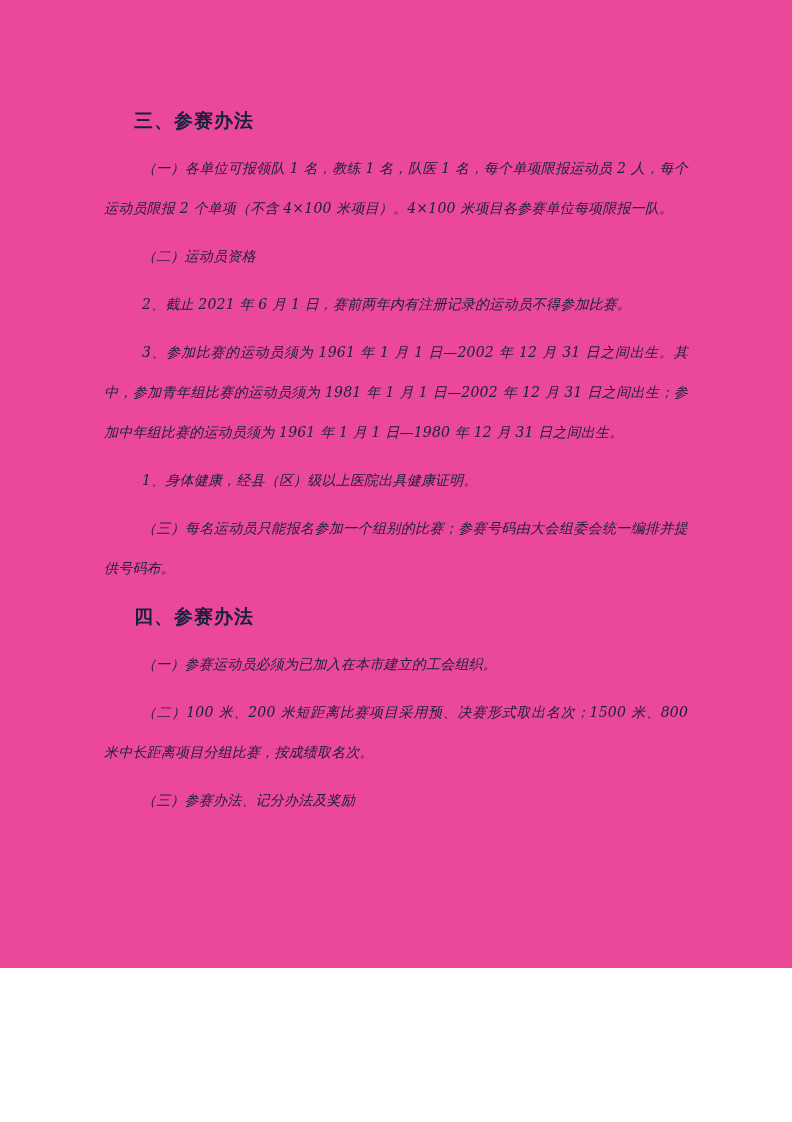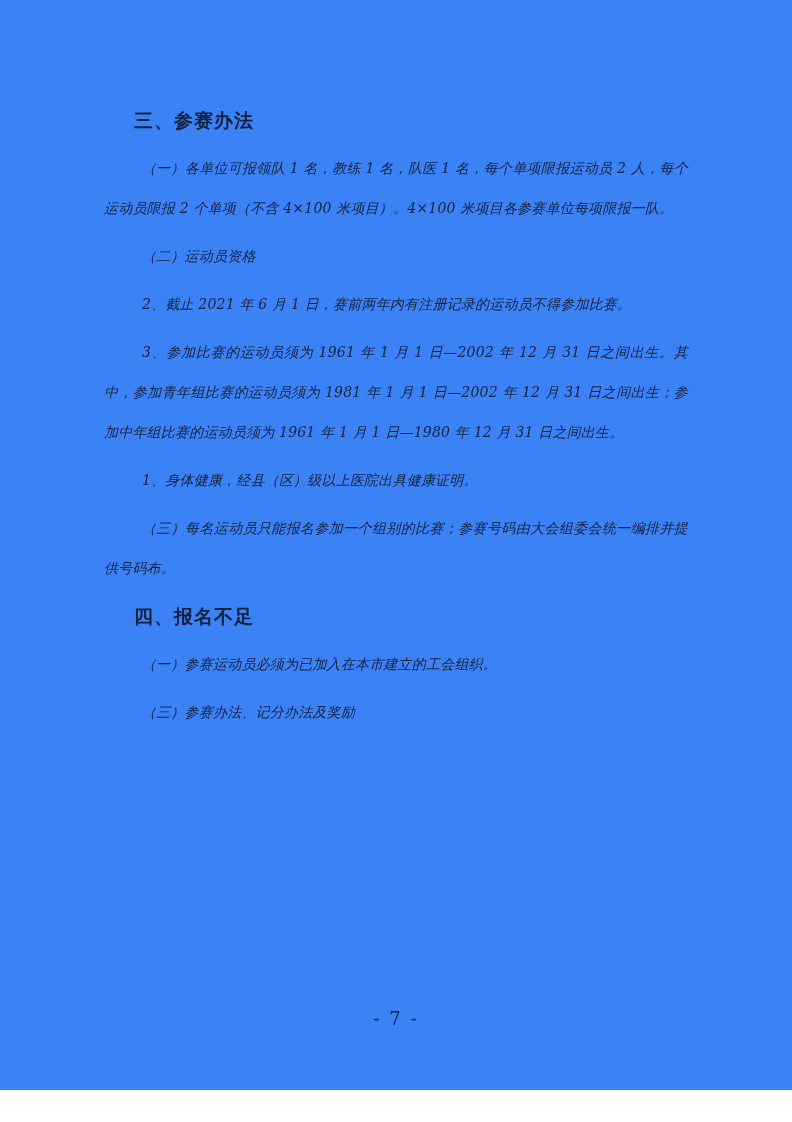--- a/index.html
+++ b/index.html
@@ -3,22 +3,22 @@
 <meta charset="utf-8">
 <style>
   html, body {
     margin: 0;
     padding: 0;
     background: #ffffff;
   }
   .page {
     position: relative;
     width: 792px;
-    height: 1090px;
-    background: #3b82f6;
+    height: 968px;
+    background: #ec4899;
     box-sizing: border-box;
     overflow: hidden;
     font-family: "DejaVu Serif", "Liberation Serif", serif;
     color: #1a1a2e;
   }
   .content {
     position: absolute;
     left: 96px;
     top: 100px;
     width: 600px;
@@ -73,24 +73,25 @@
 
 
     <p class="para">2、截止 2021 年 6 月 1 日，赛前两年内有注册记录的运动员不得参加比赛。</p>
 
     <p class="para">3、参加比赛的运动员须为 1961 年 1 月 1 日—2002 年 12 月 31 日之间出生。其中，参加青年组比赛的运动员须为 1981 年 1 月 1 日—2002 年 12 月 31 日之间出生；参加中年组比赛的运动员须为 1961 年 1 月 1 日—1980 年 12 月 31 日之间出生。</p>
 
     <p class="para">1、身体健康，经县（区）级以上医院出具健康证明。</p>
 
     <p class="para">（三）每名运动员只能报名参加一个组别的比赛；参赛号码由大会组委会统一编排并提供号码布。</p>
 
-    <p class="heading">四、报名不足</p>
+    <p class="heading">四、参赛办法</p>
 
     <p class="para">（一）参赛运动员必须为已加入在本市建立的工会组织。</p>
 
+    <p class="para">（二）100 米、200 米短距离比赛项目采用预、决赛形式取出名次；1500 米、800 米中长距离项目分组比赛，按成绩取名次。</p>
 
     <p class="para">（三）参赛办法、记分办法及奖励</p>
 
 
   </div>
 
   <div class="footer">- 7 -</div>
 
 </div>
 

